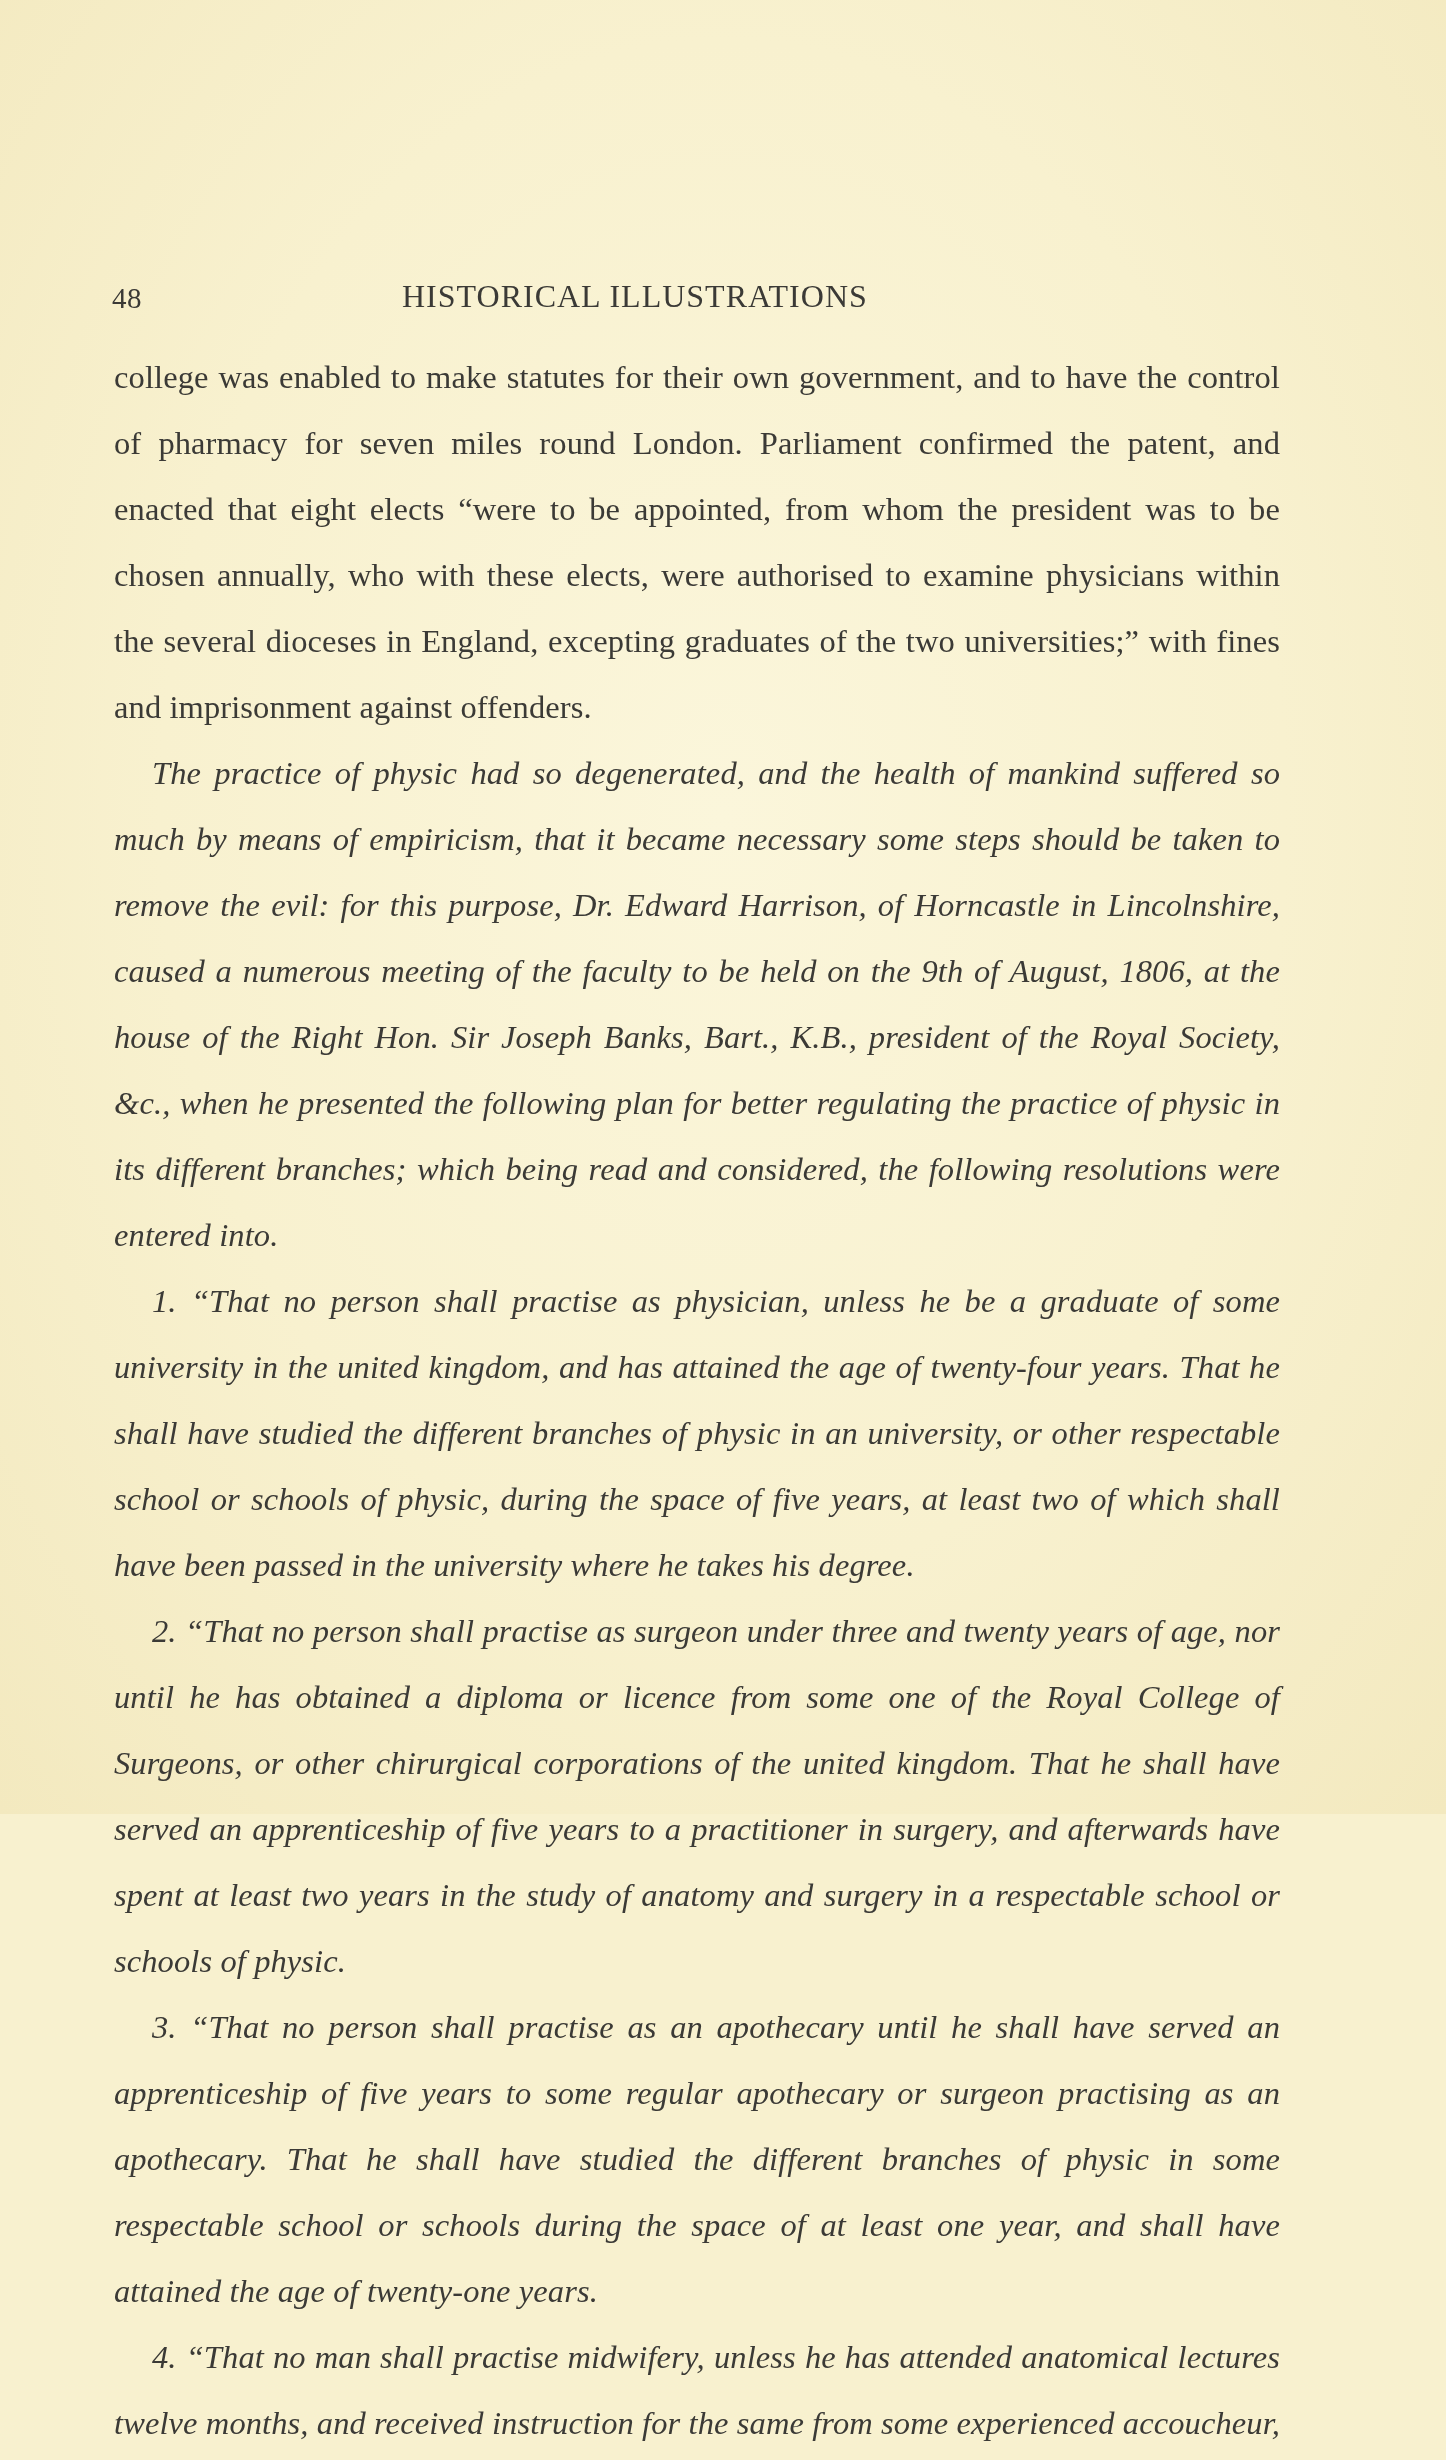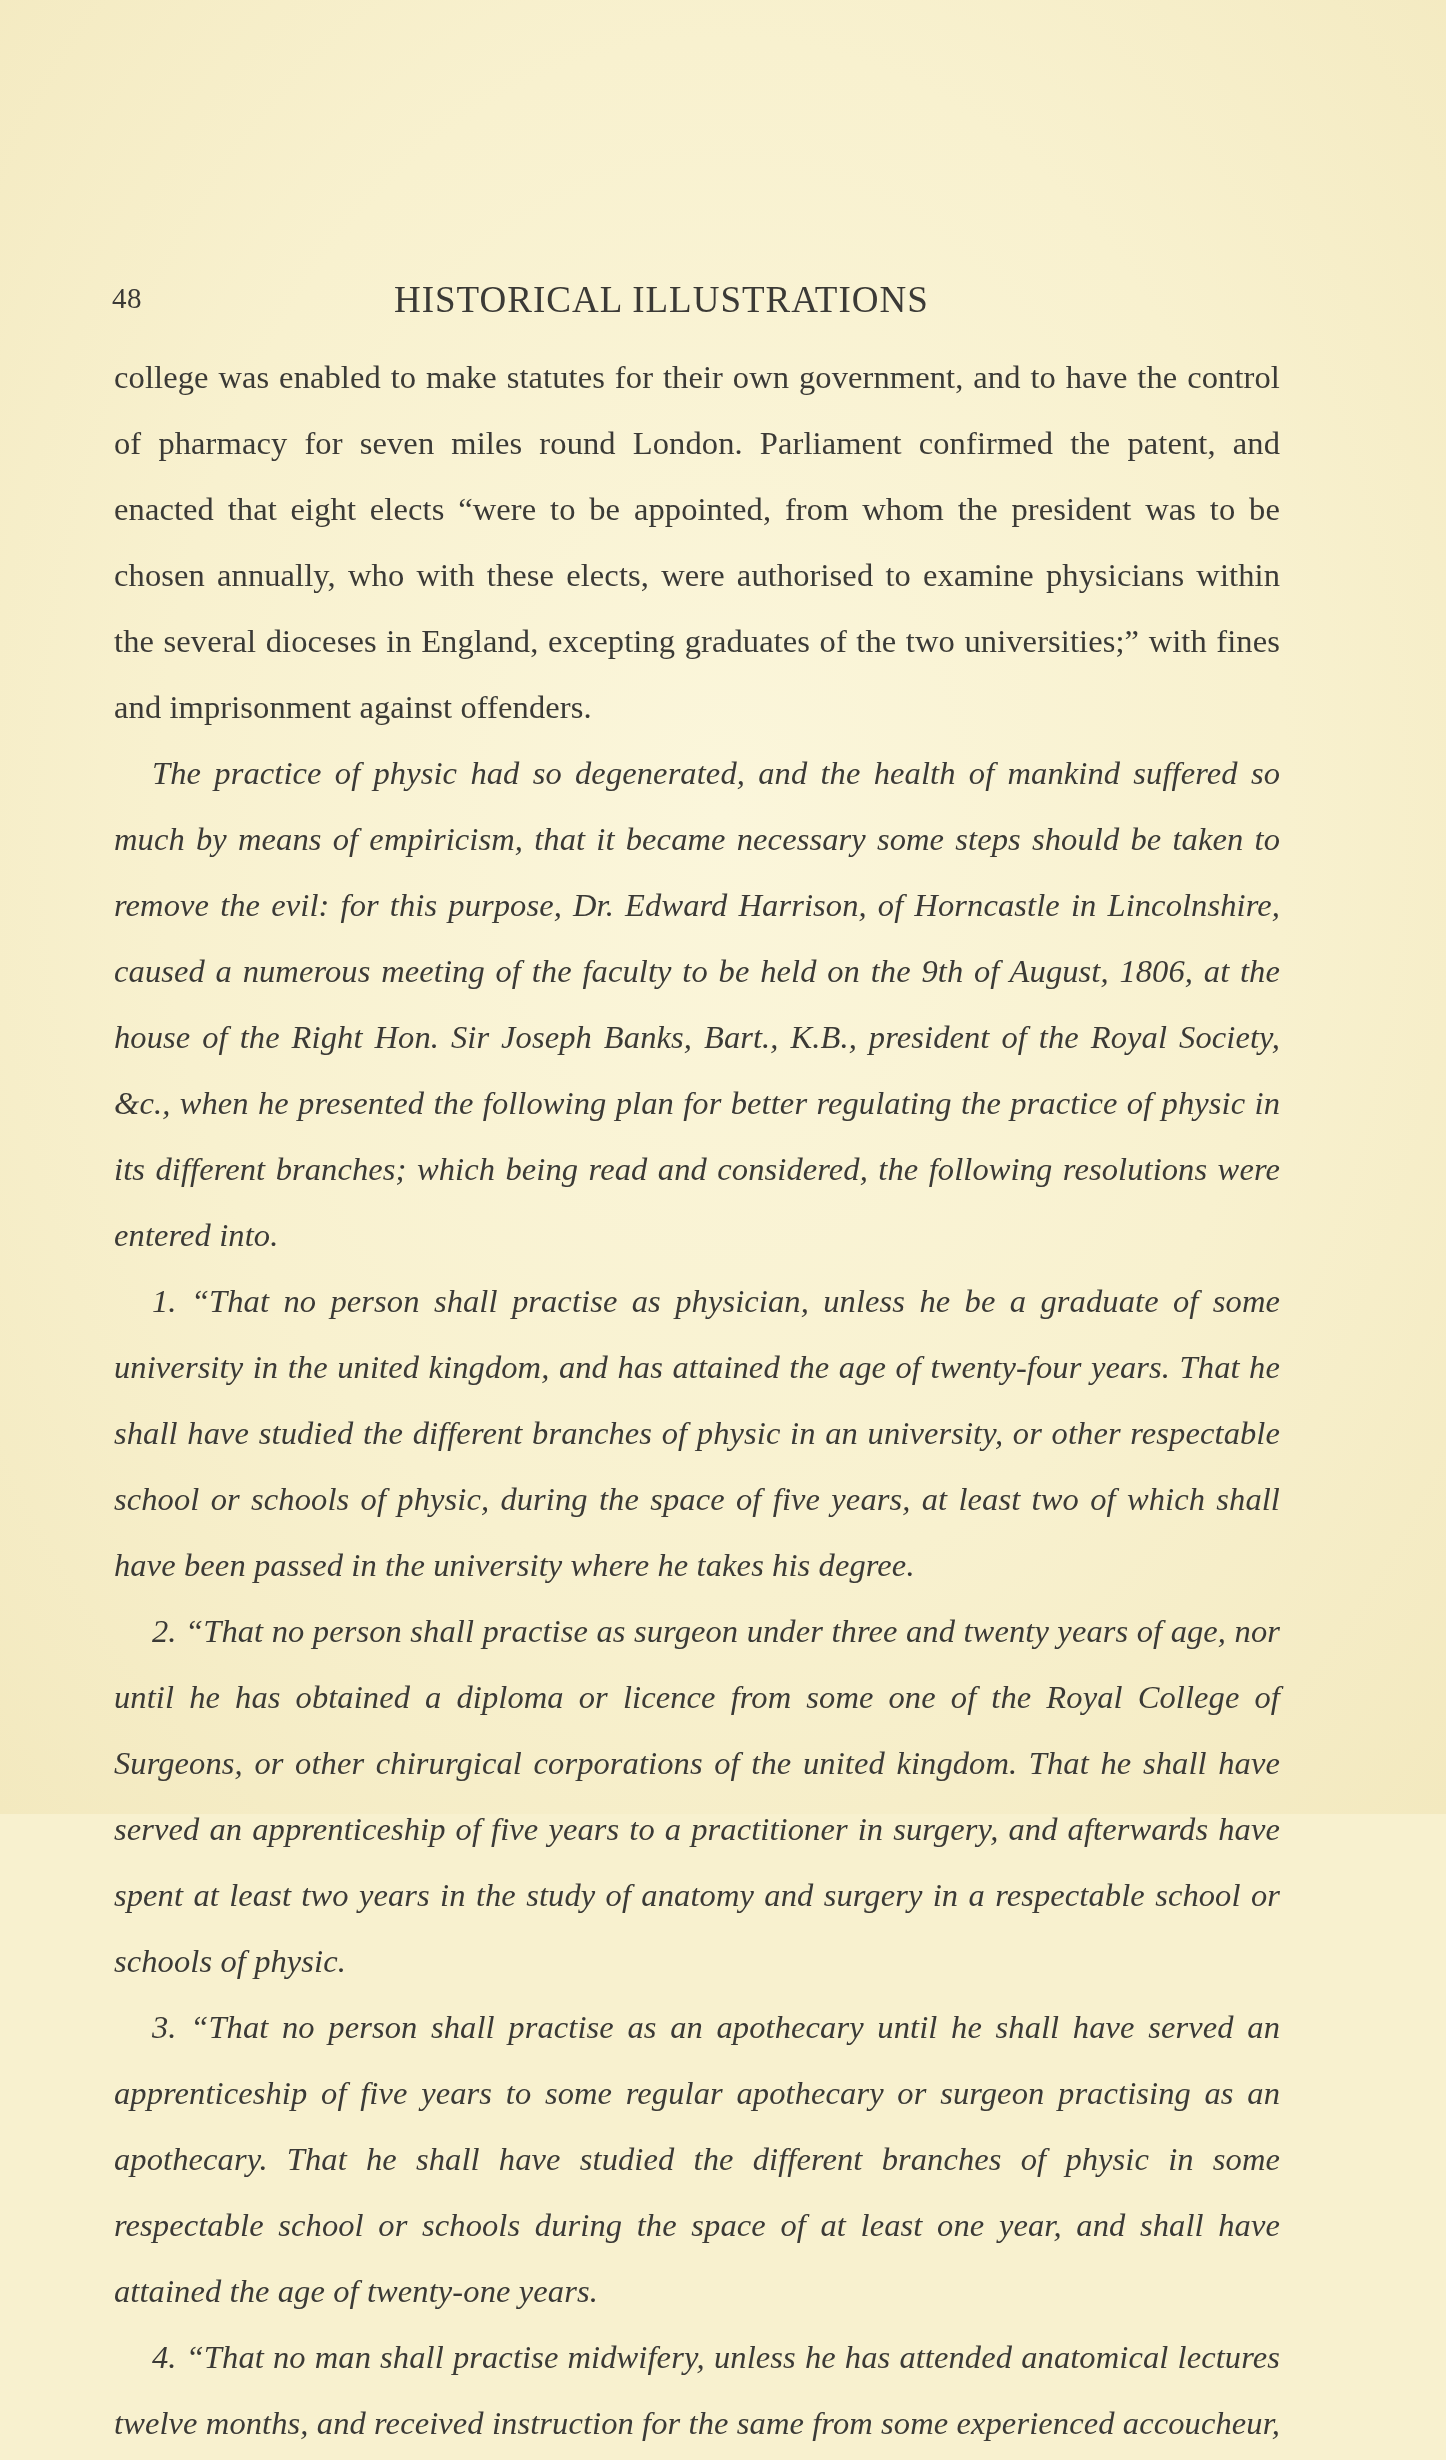--- a/index.html
+++ b/index.html
@@ -30,23 +30,23 @@
     }
     .page-number {
       position: absolute;
       left: 0;
       top: 8px;
       font-size: 29px;
       letter-spacing: 0.5px;
     }
     .running-title {
       position: absolute;
-      left: 282px;
+      left: 290px;
       top: 4px;
-      font-size: 37px;
+      font-size: 32px;
       letter-spacing: 1px;
     }
     .body-text {
       position: absolute;
       left: 114px;
       top: 344px;
       width: 1166px;
       font-size: 32.5px;
       line-height: 66px;
       text-align: justify;

